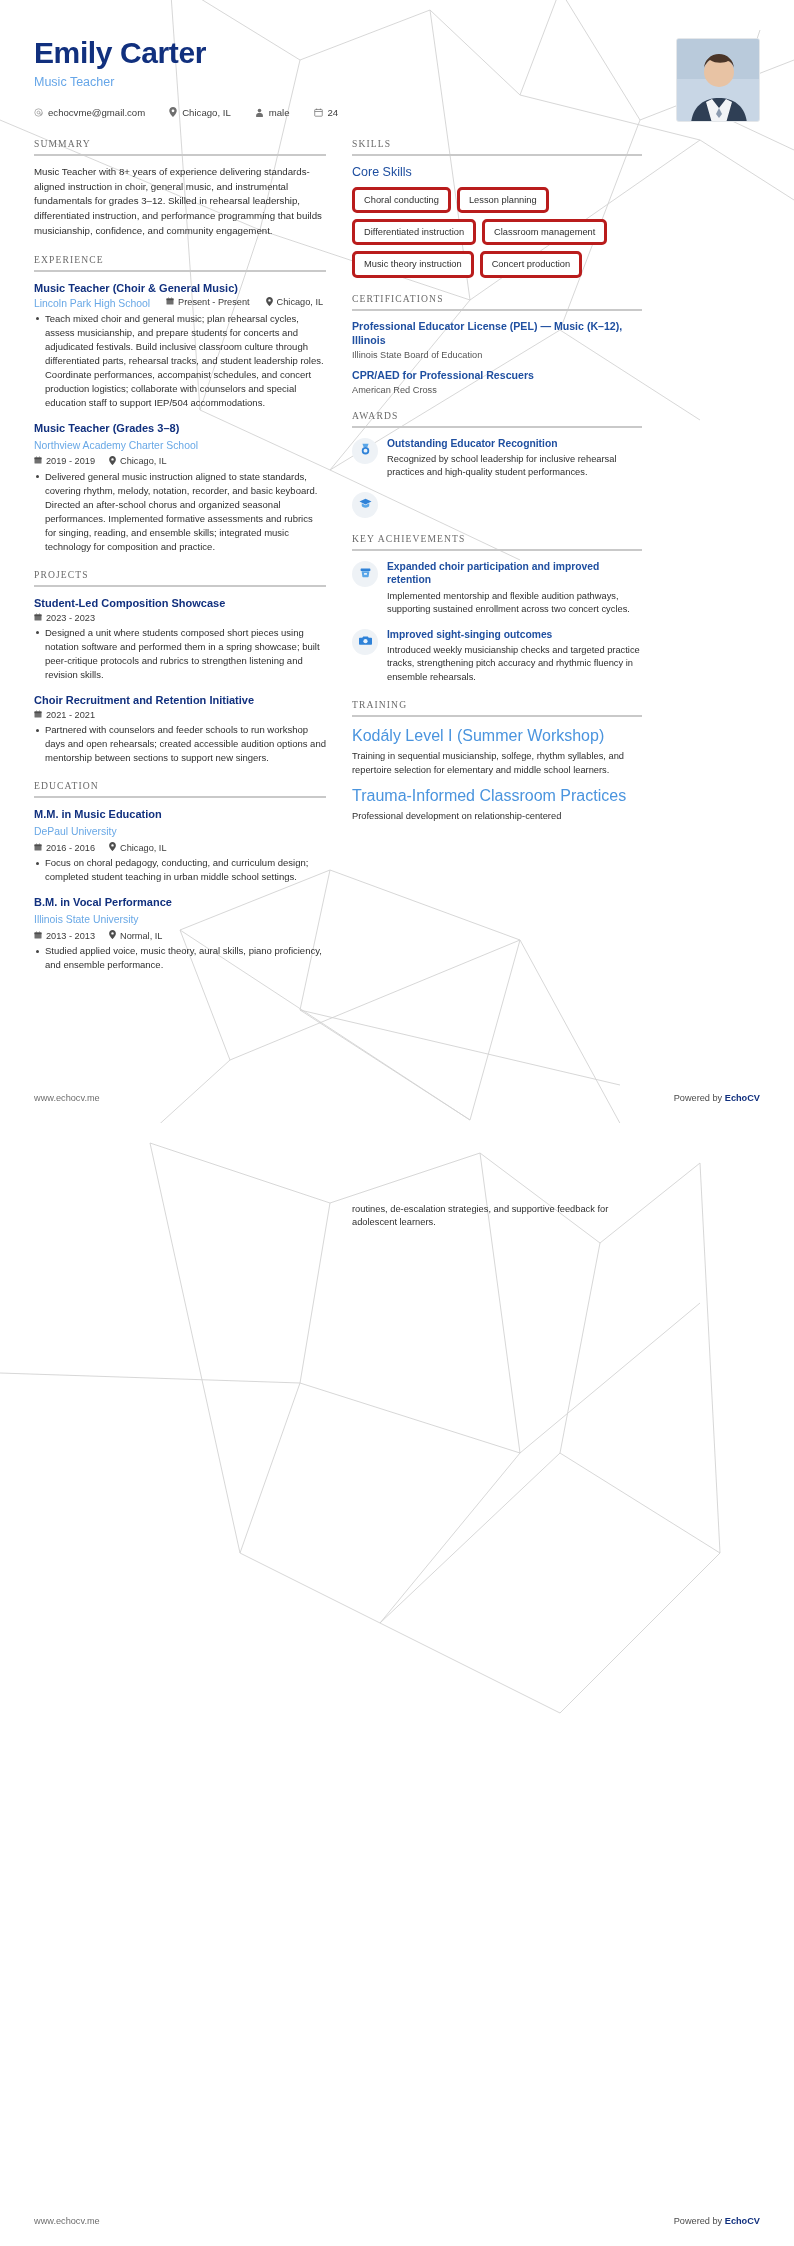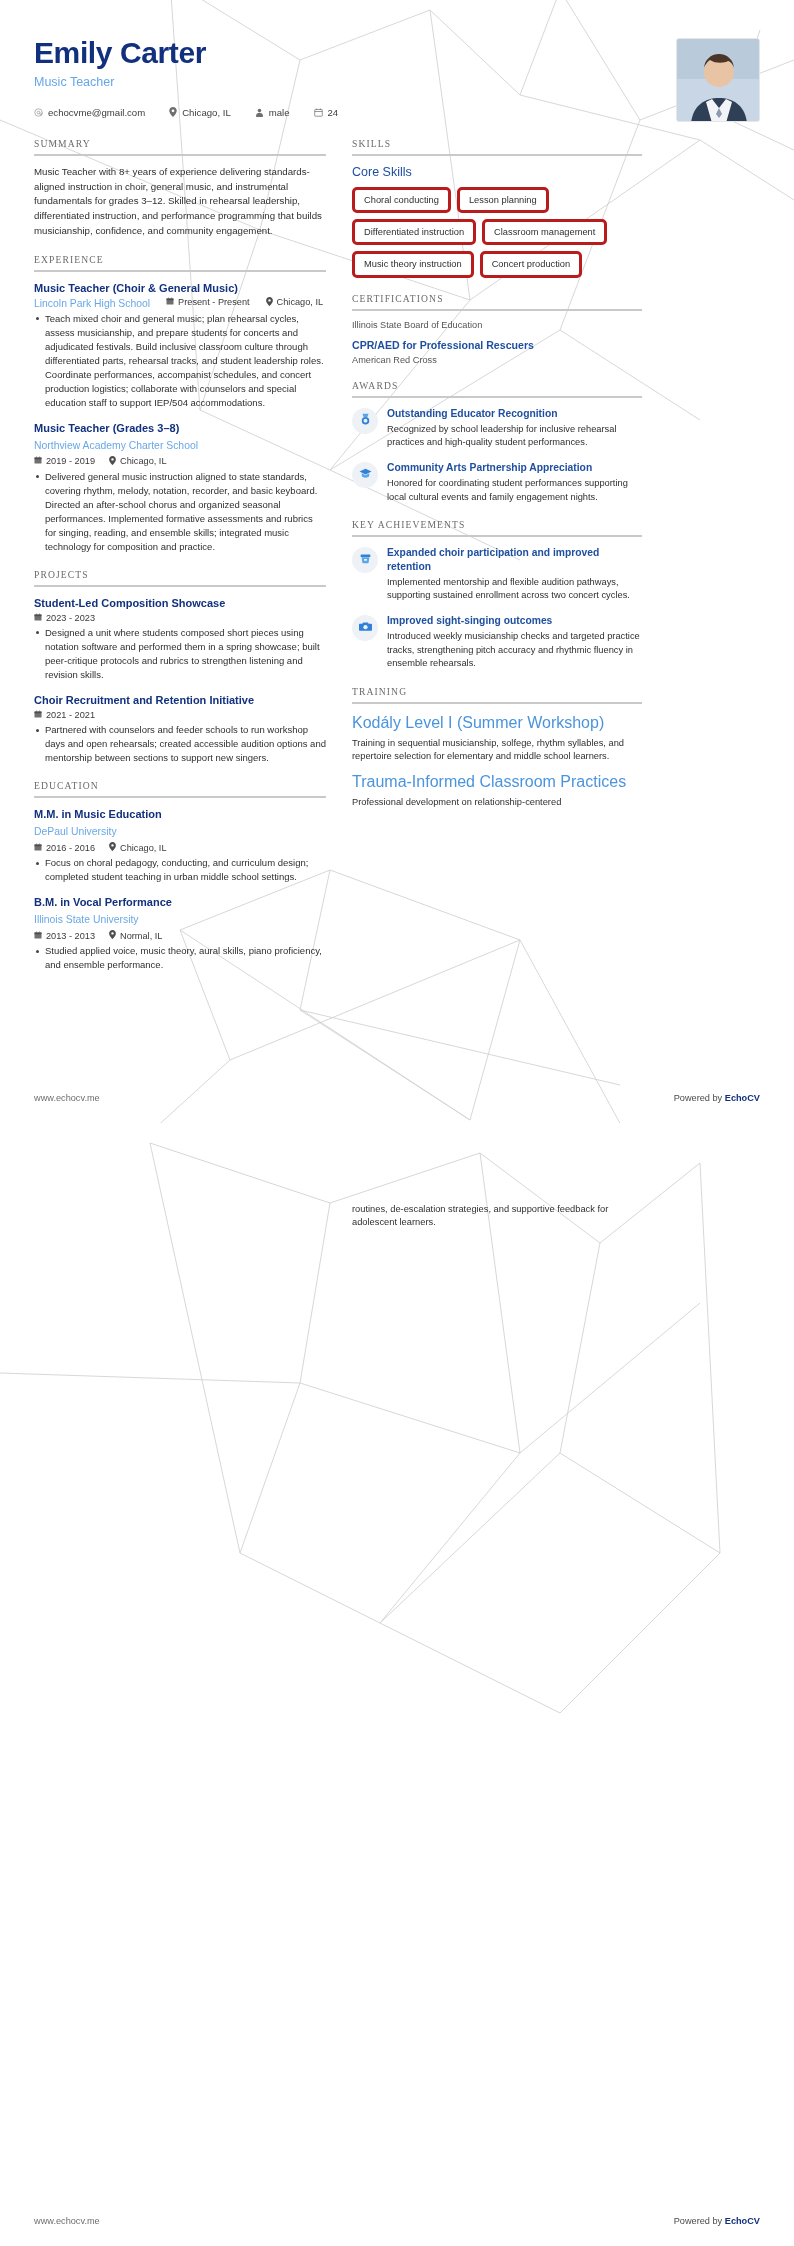--- a/index.html
+++ b/index.html
@@ -547,20 +547,21 @@
             <span class="chip">Differentiated instruction</span>
             <span class="chip">Classroom management</span>
             <span class="chip">Music theory instruction</span>
             <span class="chip">Concert production</span>
           </div>
         </div>
 
         <div class="section">
           <div class="section-title">CERTIFICATIONS</div>
           <div class="cert">
+            <div class="cert-name">Professional Educator License (PEL) — Music (K–12), Illinois</div>
             <div class="cert-issuer">Illinois State Board of Education</div>
           </div>
           <div class="cert">
             <div class="cert-name">CPR/AED for Professional Rescuers</div>
             <div class="cert-issuer">American Red Cross</div>
           </div>
         </div>
 
         <div class="section">
           <div class="section-title">AWARDS</div>
@@ -582,24 +583,20 @@
           </div>
 
           <div class="award">
             <div class="award-badge">
               <span>
                 <svg width="13" height="13" viewBox="0 0 16 16" fill="#2f82d8">
                   <path d="M8 2L0.6 5.6 8 9.2l7.4-3.6z"></path>
                   <path d="M3.4 7.6v3.1c0 1.3 2.1 2.4 4.6 2.4s4.6-1.1 4.6-2.4V7.6L8 10z" fill="#5aa6e8"></path>
                 </svg>
               </span>
-            </div>
-            <div class="award-body">
-              <div class="award-title">Community Arts Partnership Appreciation</div>
-              <div class="award-desc">Honored for coordinating student performances supporting local cultural events and family engagement nights.</div>
             </div>
           </div>
         </div>
 
         <div class="section">
           <div class="section-title">KEY ACHIEVEMENTS</div>
 
           <div class="award">
             <div class="award-badge">
               <span>

